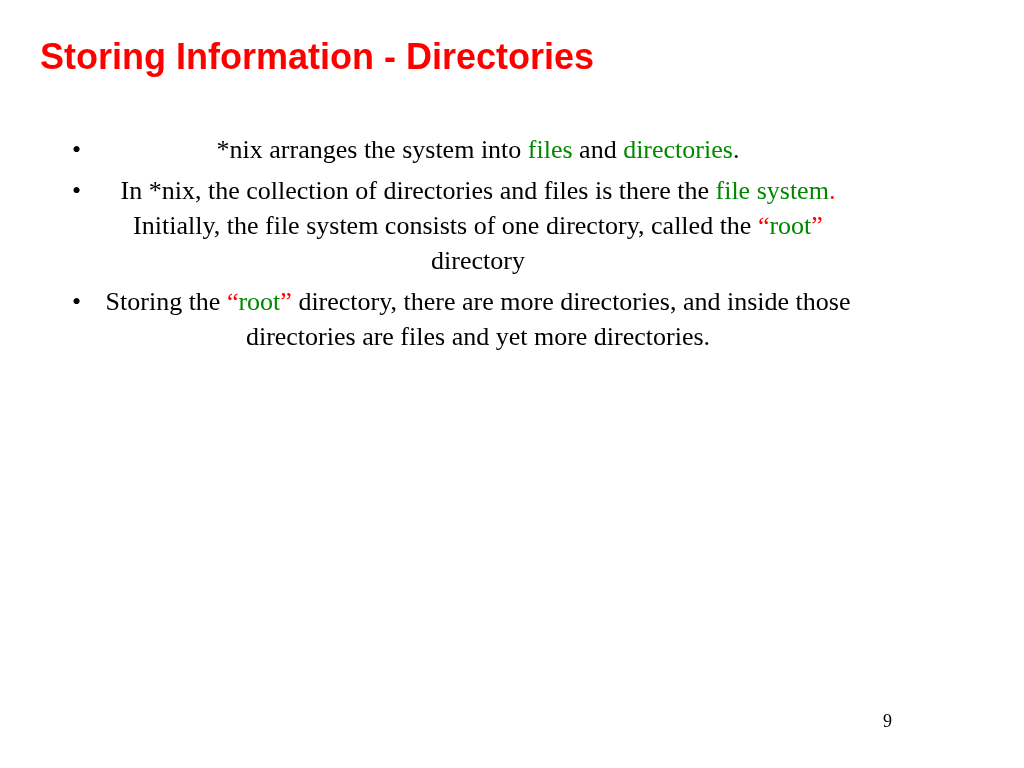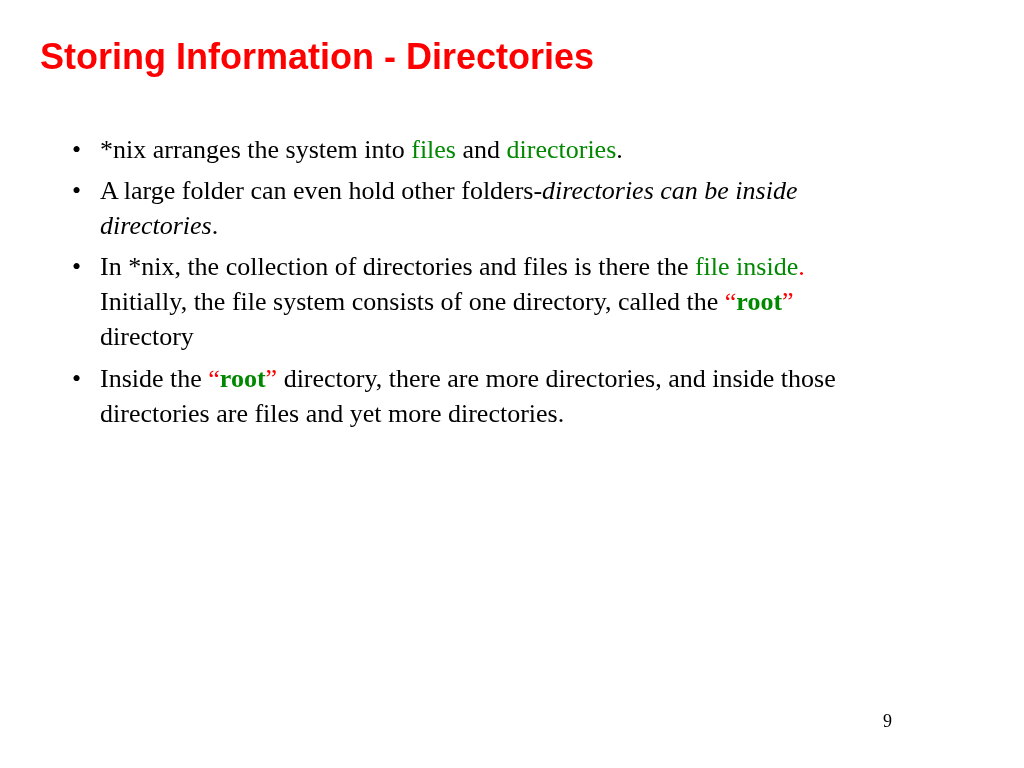--- a/index.html
+++ b/index.html
@@ -14,39 +14,40 @@
     color: #ff0000;
     font-family: Arial, Helvetica, sans-serif;
     font-weight: bold;
     font-size: 36px;
     margin-bottom: 54px;
   }
   ul.bullets {
     list-style: none;
     padding-left: 60px;
     padding-right: 40px;
+    text-align: center;
   }
   ul.bullets > li {
     position: relative;
     font-size: 26px;
     line-height: 1.35;
     color: #000;
     margin-bottom: 6px;
   }
   ul.bullets > li::before {
     content: "•";
     position: absolute;
     left: -28px;
     top: 0;
     font-size: 26px;
     color: #000;
   }
   .green { color: #008800; }
   .red { color: #ff0000; }
-  .bold { font-weight: bold; margin-top: 23px; }
+  .bold { font-weight: normal; margin-top: 23px; }
   .italic { font-style: italic; }
   .pagenum {
     position: absolute;
     right: 44px;
     bottom: 36px;
     font-size: 18px;
     color: #000;
     font-family: "Times New Roman", Times, serif;
   }
 </style>
@@ -54,22 +55,21 @@
 <body>
 
 <div class="slide">
   <h1 class="title">Storing Information - Directories</h1>
 
   <ul class="bullets">
 
     <li><span>*nix arranges the system into </span><span class="green">files</span><span> and </span><span class="green">directories</span><span>.</span></li>
 
 
-    <li><span>A large folder can even hold other folders-</span><span class="italic">directories can be inside directories</span><span>.</span></li>
 
-    <li><span>In *nix, the collection of directories and files is there the </span><span class="green">file inside</span><span class="red">.</span><span>  Initially, the file system consists of one directory, called the </span><span class="red">“</span><span class="green bold">root</span><span class="red">”</span><span> directory</span></li>
+    <li><span>In *nix, the collection of directories and files is there the </span><span class="green">file system</span><span class="red">.</span><span>  Initially, the file system consists of one directory, called the </span><span class="red">“</span><span class="green bold">root</span><span class="red">”</span><span> directory</span></li>
 
-    <li><span>Inside the </span><span class="red">“</span><span class="green bold">root</span><span class="red">”</span><span> directory, there are more directories, and inside those directories are files and yet more directories.</span></li>
+    <li><span>Storing the </span><span class="red">“</span><span class="green bold">root</span><span class="red">”</span><span> directory, there are more directories, and inside those directories are files and yet more directories.</span></li>
 
   </ul>
 
   <div class="pagenum">9</div>
 </div>
 
 </body></html>

